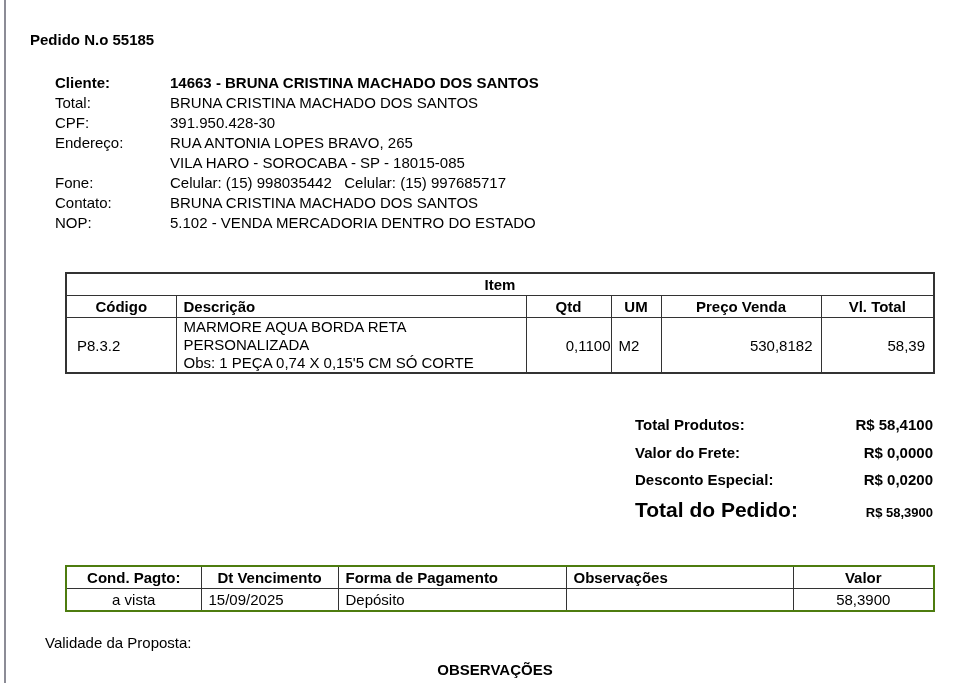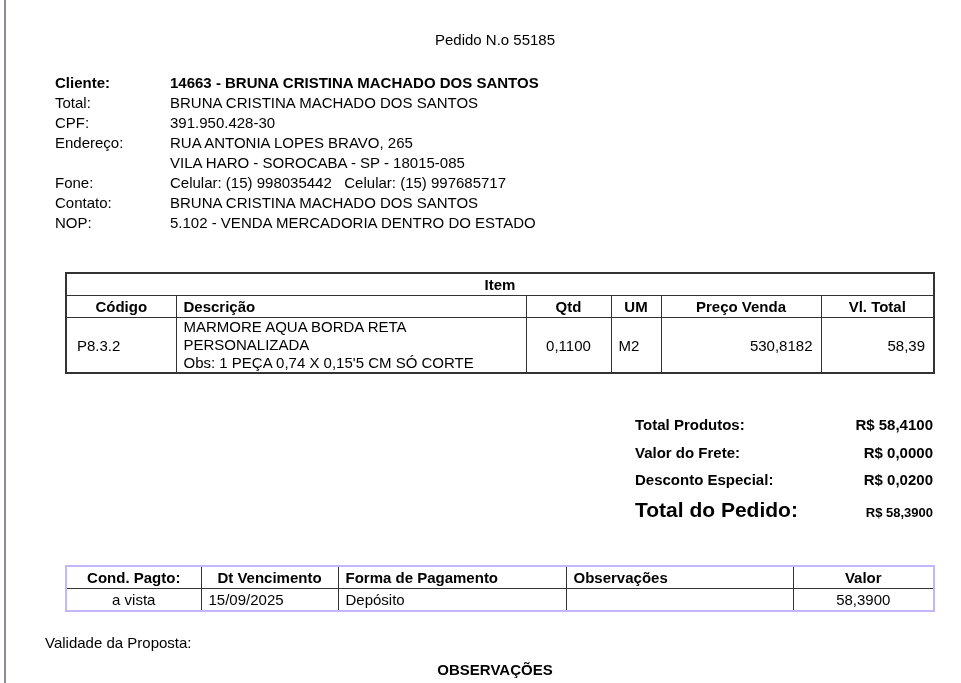--- a/index.html
+++ b/index.html
@@ -9,57 +9,57 @@
     font-family: "Liberation Sans", sans-serif;
     color: #000;
     font-size: 15px;
   }
   .page { position: relative; width: 961px; height: 683px; overflow: hidden; background: #fff; }
 
   .edge-line { position: absolute; left: 4px; top: 0; width: 2px; height: 683px; background: #8c8c96; }
 
   .doc-title {
     position: absolute; top: 31px; left: 30px; width: 930px;
-    text-align: center; font-weight: normal; font-size: 15px;
+    text-align: left; font-weight: bold; font-size: 15px;
   }
 
   
   .client-block { position: absolute; top: 73px; left: 55px; width: 700px; }
   .client-row { display: flex; line-height: 20px; }
   .client-row.first { font-weight: bold; }
   .client-label { width: 115px; flex: 0 0 115px; }
   .client-value { white-space: pre; }
 
   
   table { border-collapse: collapse; table-layout: fixed; font-size: 15px; }
   .item-table { position: absolute; top: 272px; left: 65px; width: 870px; border: 2px solid #333; }
   .item-table th, .item-table td { border: 1px solid #333; padding: 0; overflow: hidden; }
   .item-table th { font-weight: bold; height: 21px; text-align: center; }
   .item-table .group-row th { height: 21px; }
   .item-table th.c-desc { text-align: left; padding-left: 7px; }
   .item-table td { height: 54px; vertical-align: middle; }
   .item-table td.d-codigo { text-align: left; padding-left: 10px; }
   .item-table td.d-desc { line-height: 18px; padding-left: 7px; }
-  .item-table td.d-qtd { text-align: center; }
+  .item-table td.d-qtd { text-align: right; }
   .item-table td.d-um { text-align: left; padding-left: 7px; }
   .item-table td.d-preco { text-align: right; padding-right: 8px; }
   .item-table td.d-total { text-align: right; padding-right: 8px; }
 
   
   .totals { position: absolute; left: 635px; top: 416px; width: 298px; height: 115px; }
   .t-row { position: absolute; left: 0; right: 0; display: flex; justify-content: space-between; align-items: baseline; font-weight: bold; }
   .t-row.r0 { top: 0; }
   .t-row.r1 { top: 28px; }
   .t-row.r2 { top: 55px; }
   .t-row.grand { top: 82px; }
   .t-row.grand .g-label { font-size: 21px; font-weight: bold; }
   .t-row.grand .g-value { font-size: 13px; font-weight: bold; }
 
   
-  .pay-table { position: absolute; top: 565px; left: 65px; width: 870px; border: 2px solid #c4b5fd; }
+  .pay-table { position: absolute; top: 565px; left: 65px; width: 870px; border: 2px solid #4d7c0f; }
   .pay-table th, .pay-table td { border: 1px solid #333; padding: 0; height: 21px; overflow: hidden; }
   .pay-table th { font-weight: bold; text-align: center; }
   .pay-table th.h-forma, .pay-table th.h-obs { text-align: left; padding-left: 7px; }
   .pay-table td { text-align: center; }
   .pay-table td.d-dt, .pay-table td.d-forma { text-align: left; padding-left: 7px; }
 
   .validade { position: absolute; top: 634px; left: 45px; }
   .obs-title { position: absolute; top: 661px; left: 30px; width: 930px; text-align: center; font-weight: bold; }
 </style>
 </head>

